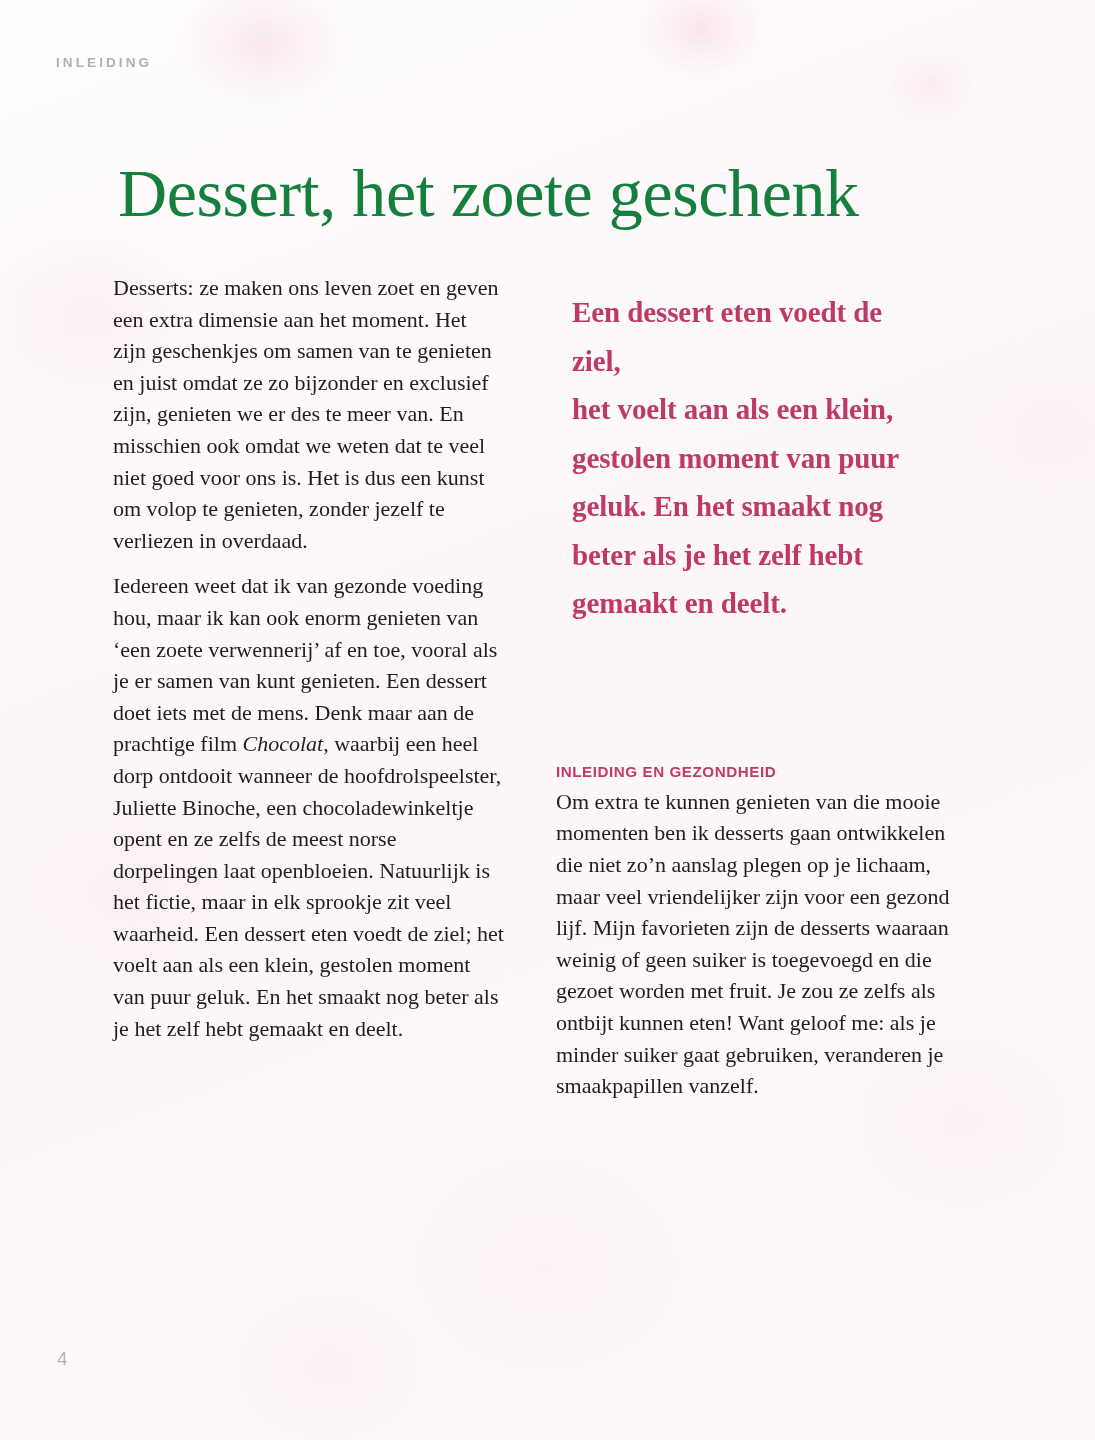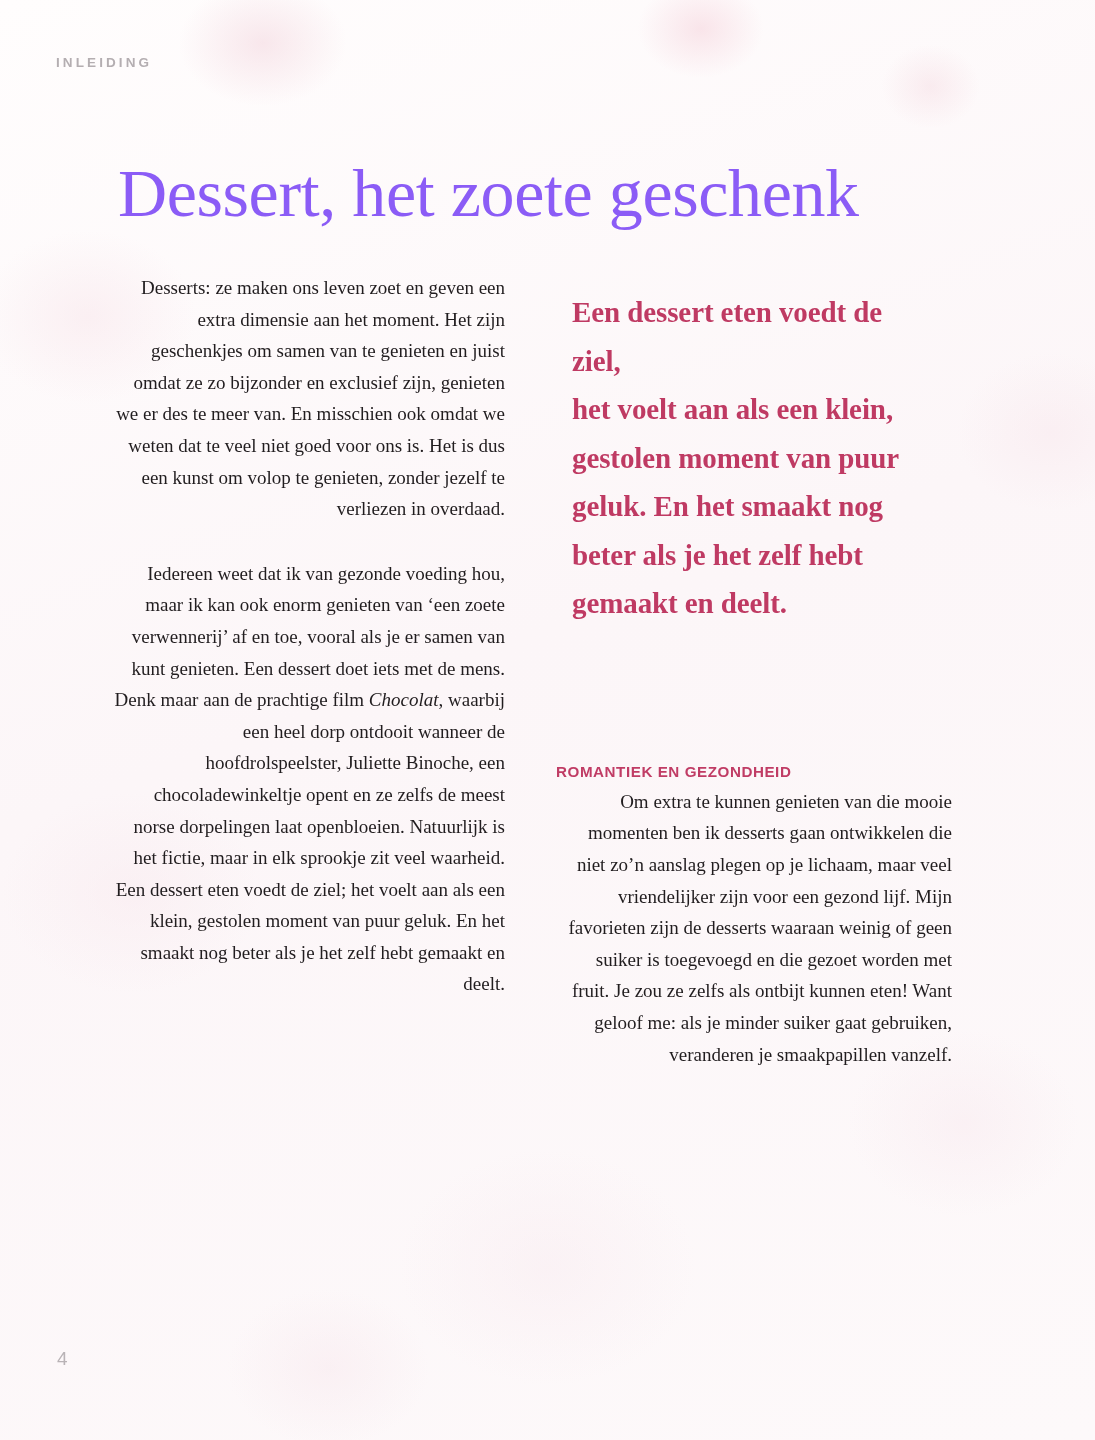--- a/index.html
+++ b/index.html
@@ -52,21 +52,21 @@
   }
 
   
   .page-title {
     position: absolute;
     left: 118px;
     top: 112px;
     font-family: "Liberation Serif", serif;
     font-size: 68px;
     line-height: 1.04;
-    color: #8b5cf6;
+    color: #15803d;
     font-weight: 400;
     letter-spacing: -0.4px;
     white-space: nowrap;
   }
 
   
   .columns {
     position: absolute;
     left: 0;
     top: 272px;
@@ -92,30 +92,30 @@
     font-weight: bold;
     font-size: 15.2px;
     letter-spacing: 0.55px;
     color: #c03c65;
     margin: 0 0 4px 0;
     line-height: 1.3;
   }
 
   .body-par {
     font-family: "Liberation Serif", serif;
-    font-size: 19px;
+    font-size: 22px;
     line-height: 31.6px;
     color: #211d1f;
     margin: 0;
-    text-align: right;
+    text-align: left;
     hyphens: none;
   }
 
   .body-par + .body-par {
-    margin-top: 33px;
+    margin-top: 14px;
   }
 
   .body-par em {
     font-style: italic;
   }
 
   
   .pullquote {
     font-family: "Liberation Serif", serif;
     font-weight: bold;
@@ -164,19 +164,19 @@
       <p class="body-par"><span>Iedereen weet dat ik van gezonde voeding hou, maar ik kan ook enorm genieten van ‘een zoete verwennerij’ af en toe, vooral als je er samen van kunt genieten. Een dessert doet iets met de mens. Denk maar aan de prachtige film </span><em>Chocolat</em><span>, waarbij een heel dorp ontdooit wanneer de hoofdrolspeelster, Juliette Binoche, een chocoladewinkeltje opent en ze zelfs de meest norse dorpelingen laat openbloeien. Natuurlijk is het fictie, maar in elk sprookje zit veel waarheid. Een dessert eten voedt de ziel; het voelt aan als een klein, gestolen moment van puur geluk. En het smaakt nog beter als je het zelf hebt gemaakt en deelt.</span></p>
     </div>
 
     <div class="col-right">
       <p class="pullquote">Een dessert eten voedt de ziel,<br>het voelt aan als een klein, gestolen moment van puur geluk. En het smaakt nog beter als je het zelf hebt gemaakt en deelt.</p>
     </div>
 
   </div>
 
   <div class="gezondheid-block" style="top: 762px;">
-    <p class="kicker">ROMANTIEK EN GEZONDHEID</p>
+    <p class="kicker">INLEIDING EN GEZONDHEID</p>
     <p class="body-par">Om extra te kunnen genieten van die mooie momenten ben ik desserts gaan ontwikkelen die niet zo’n aanslag plegen op je lichaam, maar veel vriendelijker zijn voor een gezond lijf. Mijn favorieten zijn de desserts waaraan weinig of geen suiker is toegevoegd en die gezoet worden met fruit. Je zou ze zelfs als ontbijt kunnen eten! Want geloof me: als je minder suiker gaat gebruiken, veranderen je smaakpapillen vanzelf.</p>
   </div>
 
   <div class="folio">4</div>
 
 </div>
 
 </body></html>

